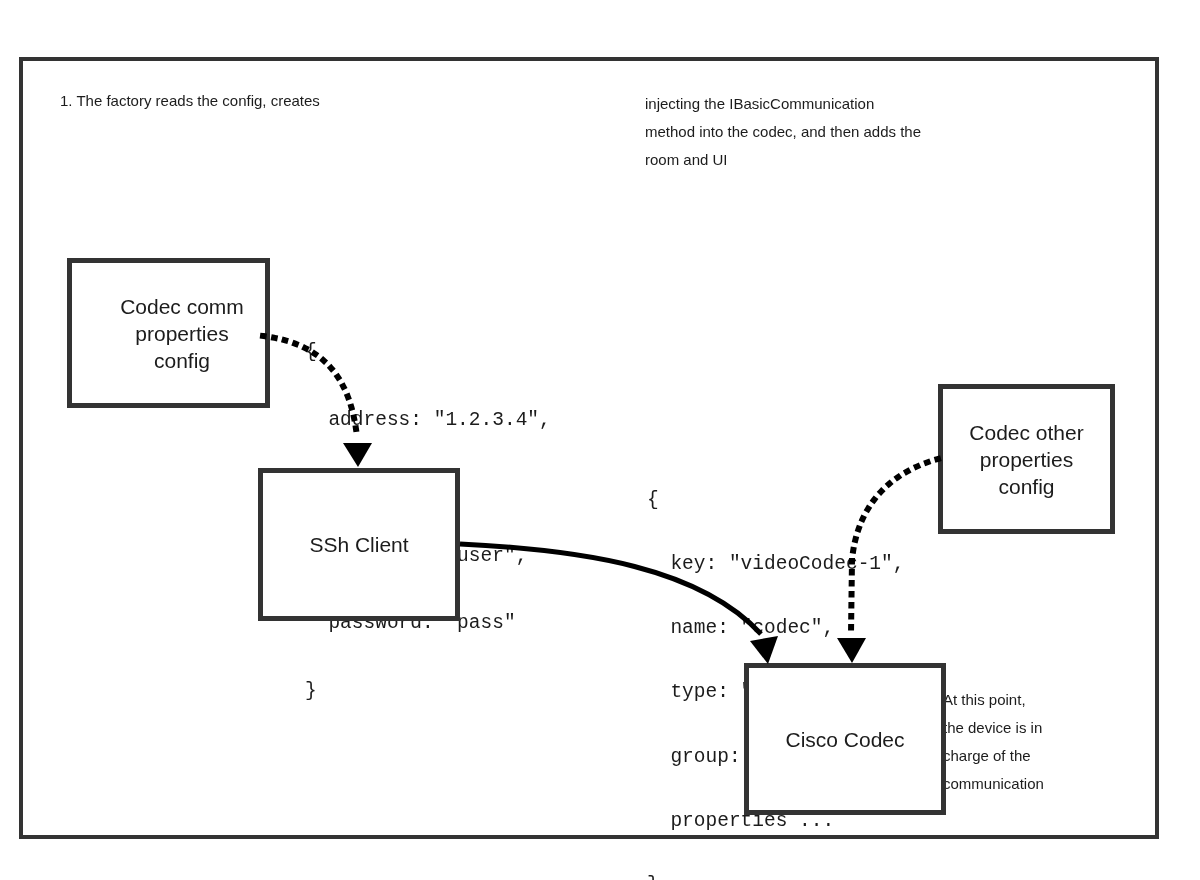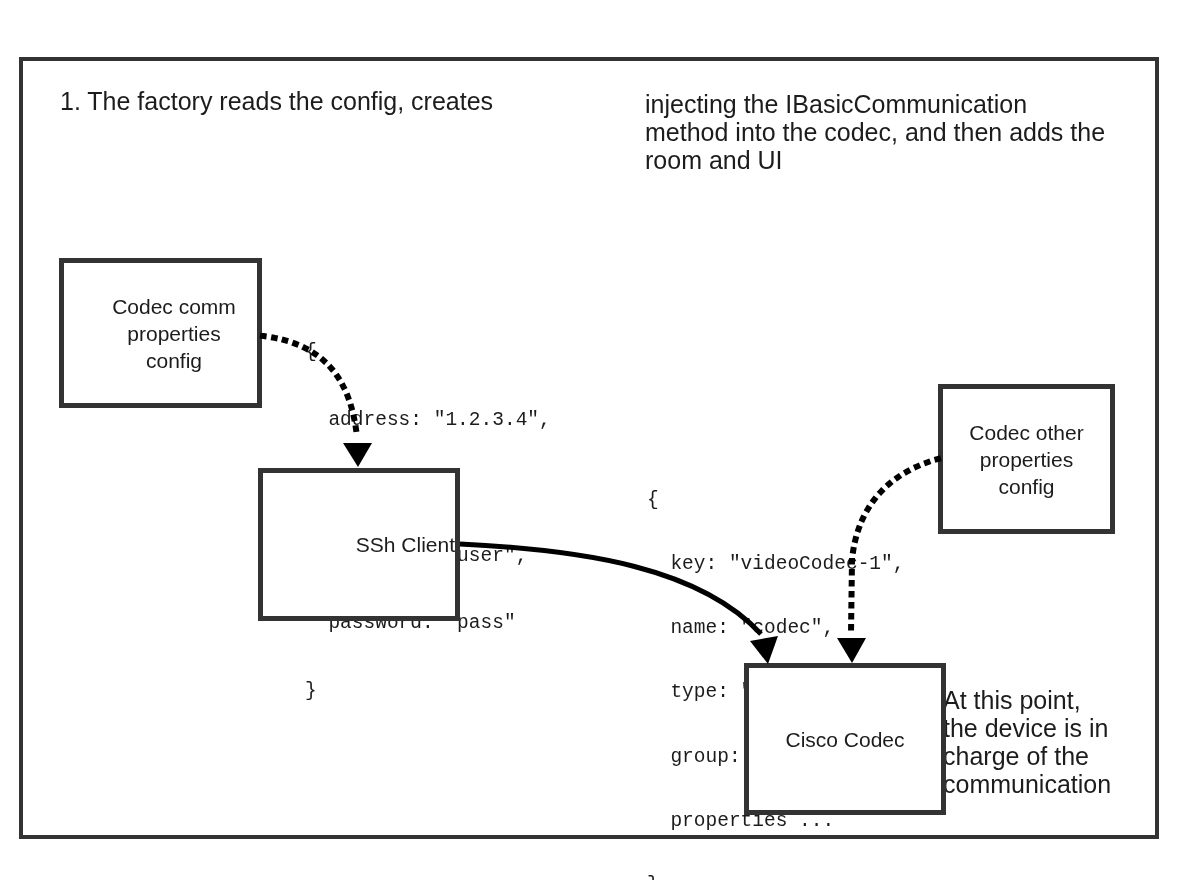--- a/index.html
+++ b/index.html
@@ -15,43 +15,43 @@
   }
   .frame {
     position: absolute;
     left: 19px; top: 57px;
     width: 1140px; height: 782px;
     border: 4px solid #333333;
     background: transparent;
   }
   .note {
     position: absolute;
-    font-size: 25px;
+    font-size: 15px;
     line-height: 28px;
     white-space: nowrap;
     color: #1c1c1c;
   }
   #note-step1 { left: 60px; top: 87px; }
   #note-step2 { left: 645px; top: 90px; }
   #note-final { left: 943px; top: 686px; }
   .box {
     position: absolute;
     border: 5px solid #333333;
     background: #ffffff;
     display: flex;
     flex-direction: column;
     align-items: center;
     justify-content: center;
     text-align: center;
     font-size: 21px;
     line-height: 27px;
     color: #1c1c1c;
   }
-  #box-codec-comm-config { left: 59px;  top: 258px; width: 203px; height: 150px; padding-left: 27px; }
-  #box-ssh-client        { left: 258px; top: 468px; width: 202px; height: 153px; align-items: flex-end; }
+  #box-codec-comm-config { left: 67px;  top: 258px; width: 203px; height: 150px; padding-left: 27px; }
+  #box-ssh-client        { left: 258px; top: 468px; width: 202px; height: 153px; }
   #box-codec-other-config{ left: 938px; top: 384px; width: 177px; height: 150px; }
   #box-cisco-codec       { left: 708px; top: 663px; width: 202px; height: 152px; margin-left: 36px; }
   .code {
     position: absolute;
     font-family: "Liberation Mono", "DejaVu Sans Mono", monospace;
     font-size: 19.5px;
     color: #1c1c1c;
     white-space: pre;
   }
   #code-comm  { left: 305px; top: 296px; line-height: 22.6px; }

